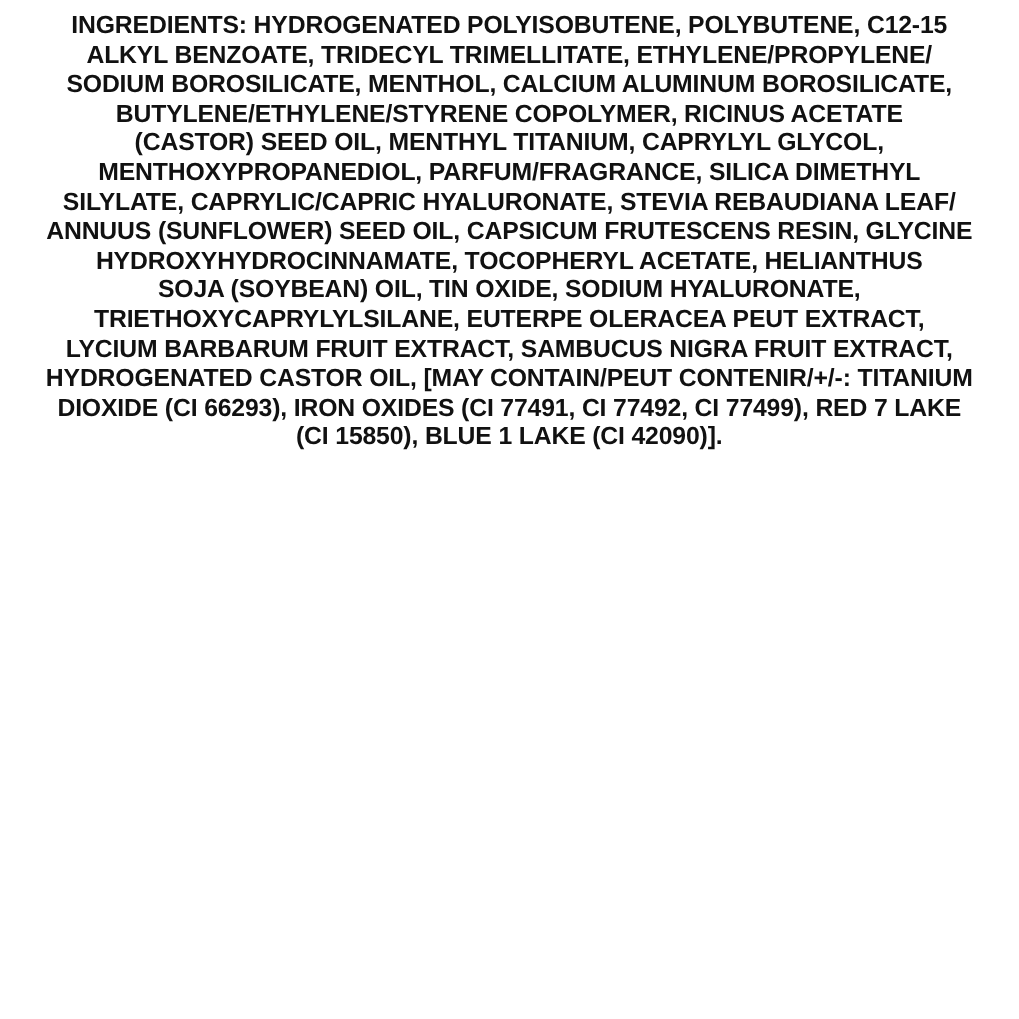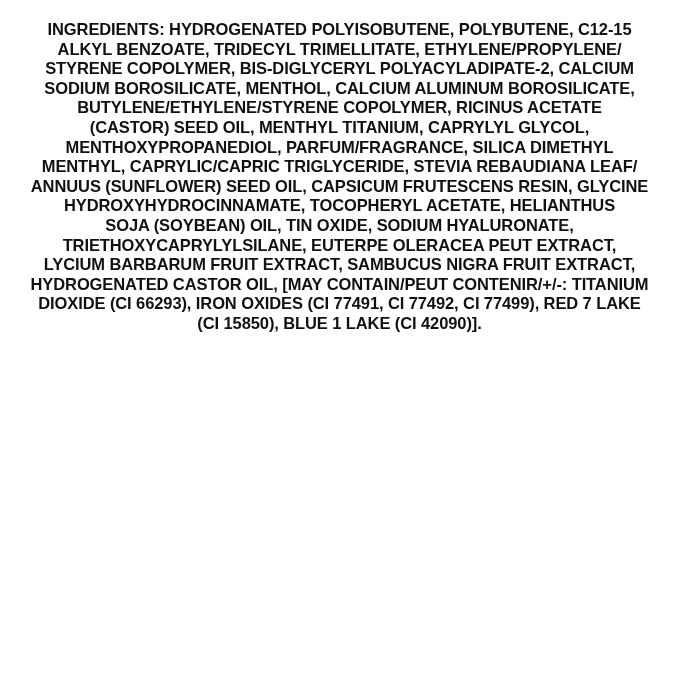--- a/index.html
+++ b/index.html
@@ -9,21 +9,21 @@
   body {
     width: 679px;
     height: 679px;
     background: #ffffff;
     overflow: hidden;
     font-family: "Liberation Sans", sans-serif;
   }
   .ingredients-block {
     box-sizing: border-box;
     width: 679px;
-    padding-top: 20px;
+    padding-top: 8px;
     text-align: center;
   }
   .ingredients-line {
     font-size: 16.5px;
     line-height: 19.6px;
     font-weight: bold;
     color: #111111;
     letter-spacing: -0.1px;
     white-space: nowrap;
     text-align: center;
@@ -33,26 +33,25 @@
     height: 320px;
     background: #ffffff;
   }
 </style>
 </head>
 <body>
 
 <div class="ingredients-block">
   <div class="ingredients-line">INGREDIENTS: HYDROGENATED POLYISOBUTENE, POLYBUTENE, C12-15</div>
   <div class="ingredients-line">ALKYL BENZOATE, TRIDECYL TRIMELLITATE, ETHYLENE/PROPYLENE/</div>
-  <div class="ingredients-line">STYRENE COPOLYMER, BIS-DIGLYCERYL POLYACYLADIPATE-2, CALCIUM</div>
   <div class="ingredients-line">SODIUM BOROSILICATE, MENTHOL, CALCIUM ALUMINUM BOROSILICATE,</div>
   <div class="ingredients-line">BUTYLENE/ETHYLENE/STYRENE COPOLYMER, RICINUS ACETATE</div>
   <div class="ingredients-line">(CASTOR) SEED OIL, MENTHYL TITANIUM, CAPRYLYL GLYCOL,</div>
   <div class="ingredients-line">MENTHOXYPROPANEDIOL, PARFUM/FRAGRANCE, SILICA DIMETHYL</div>
-  <div class="ingredients-line">MENTHYL, CAPRYLIC/CAPRIC TRIGLYCERIDE, STEVIA REBAUDIANA LEAF/</div>
+  <div class="ingredients-line">SILYLATE, CAPRYLIC/CAPRIC HYALURONATE, STEVIA REBAUDIANA LEAF/</div>
   <div class="ingredients-line">ANNUUS (SUNFLOWER) SEED OIL, CAPSICUM FRUTESCENS RESIN, GLYCINE</div>
   <div class="ingredients-line">HYDROXYHYDROCINNAMATE, TOCOPHERYL ACETATE, HELIANTHUS</div>
   <div class="ingredients-line">SOJA (SOYBEAN) OIL, TIN OXIDE, SODIUM HYALURONATE,</div>
   <div class="ingredients-line">TRIETHOXYCAPRYLYLSILANE, EUTERPE OLERACEA PEUT EXTRACT,</div>
   <div class="ingredients-line">LYCIUM BARBARUM FRUIT EXTRACT, SAMBUCUS NIGRA FRUIT EXTRACT,</div>
   <div class="ingredients-line">HYDROGENATED CASTOR OIL, [MAY CONTAIN/PEUT CONTENIR/+/-: TITANIUM</div>
   <div class="ingredients-line">DIOXIDE (CI 66293), IRON OXIDES (CI 77491, CI 77492, CI 77499), RED 7 LAKE</div>
   <div class="ingredients-line">(CI 15850), BLUE 1 LAKE (CI 42090)].</div>
 </div>
 <div class="blank-area"></div>

